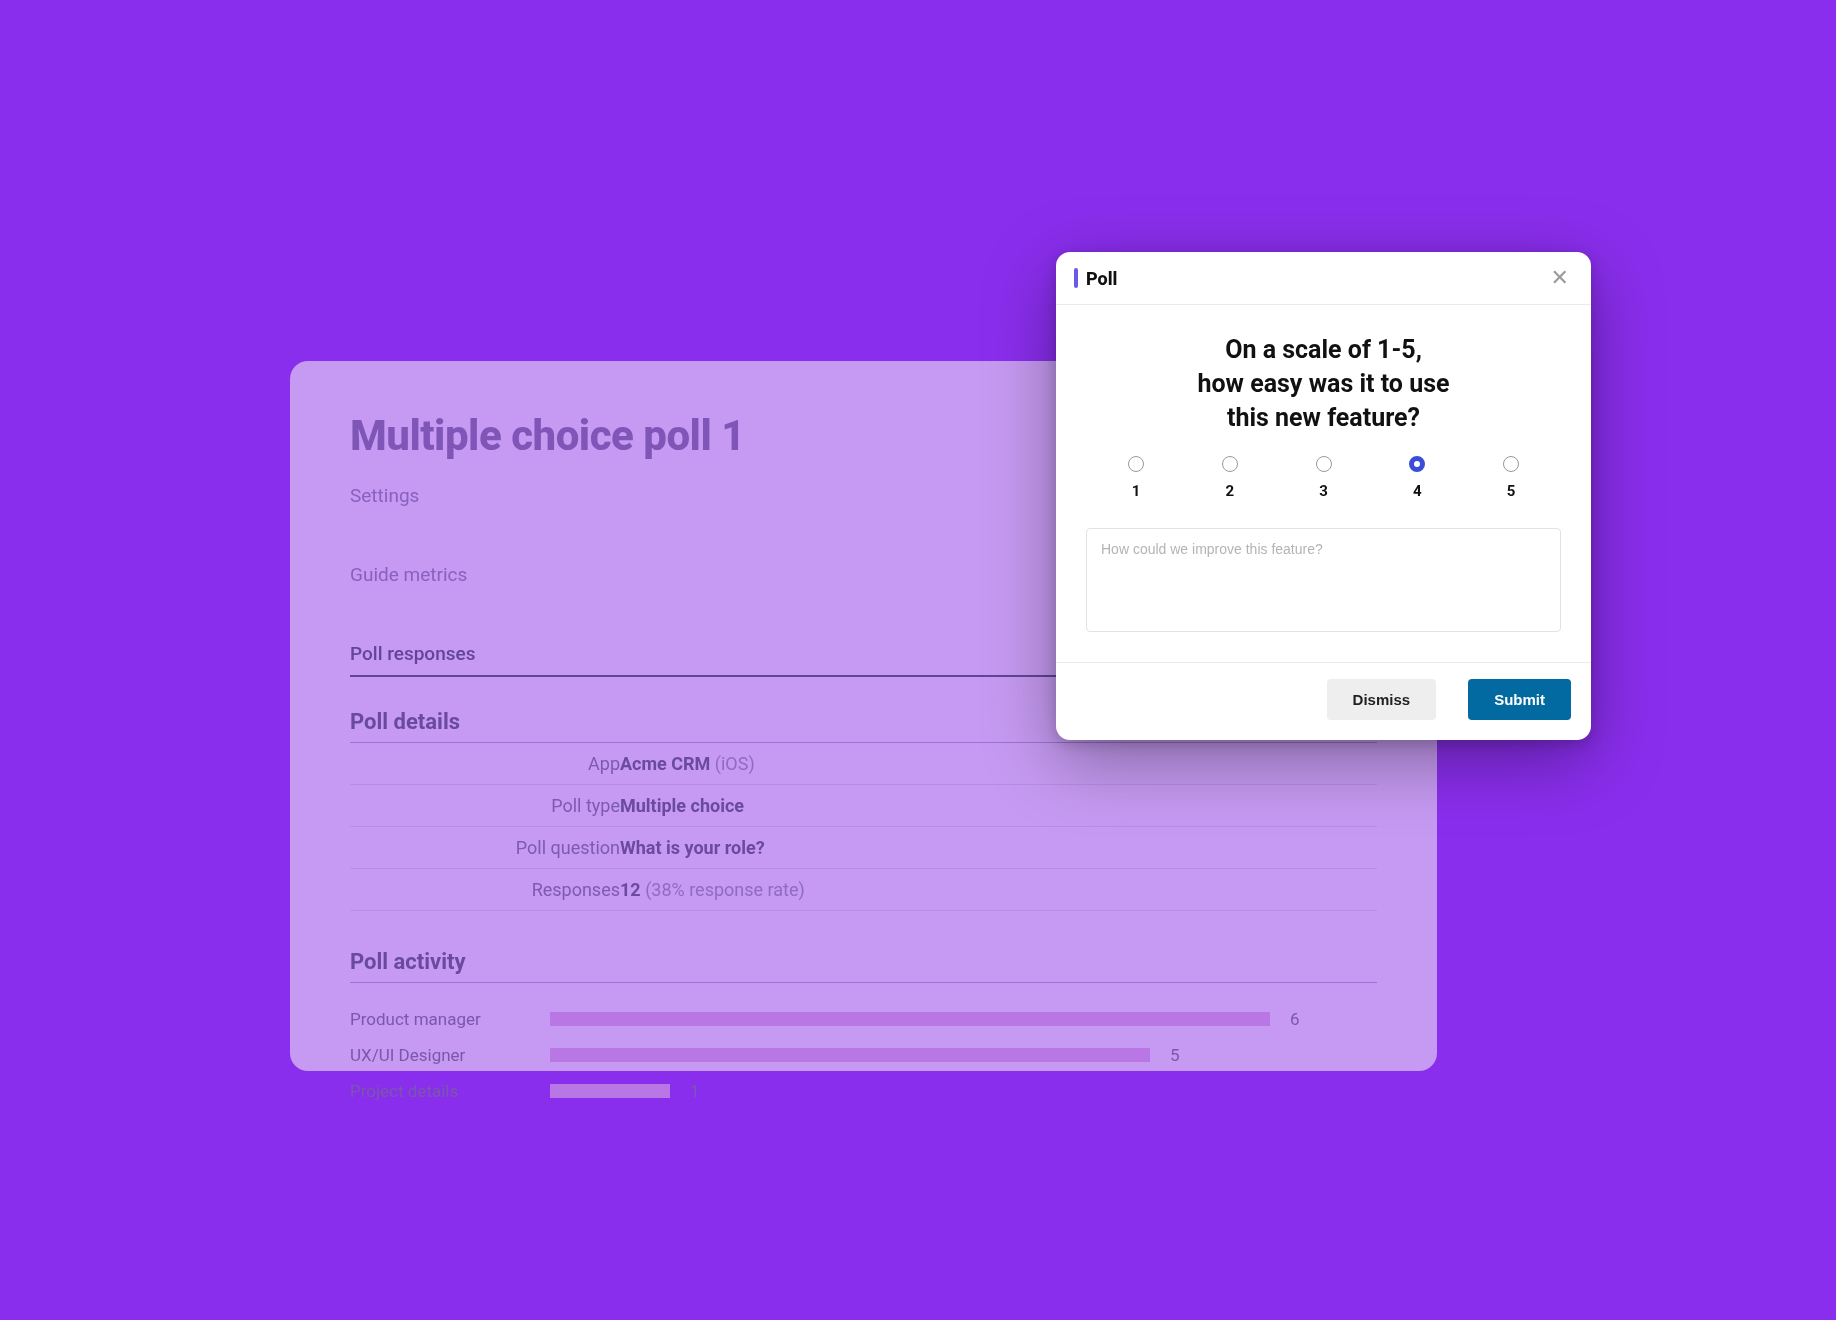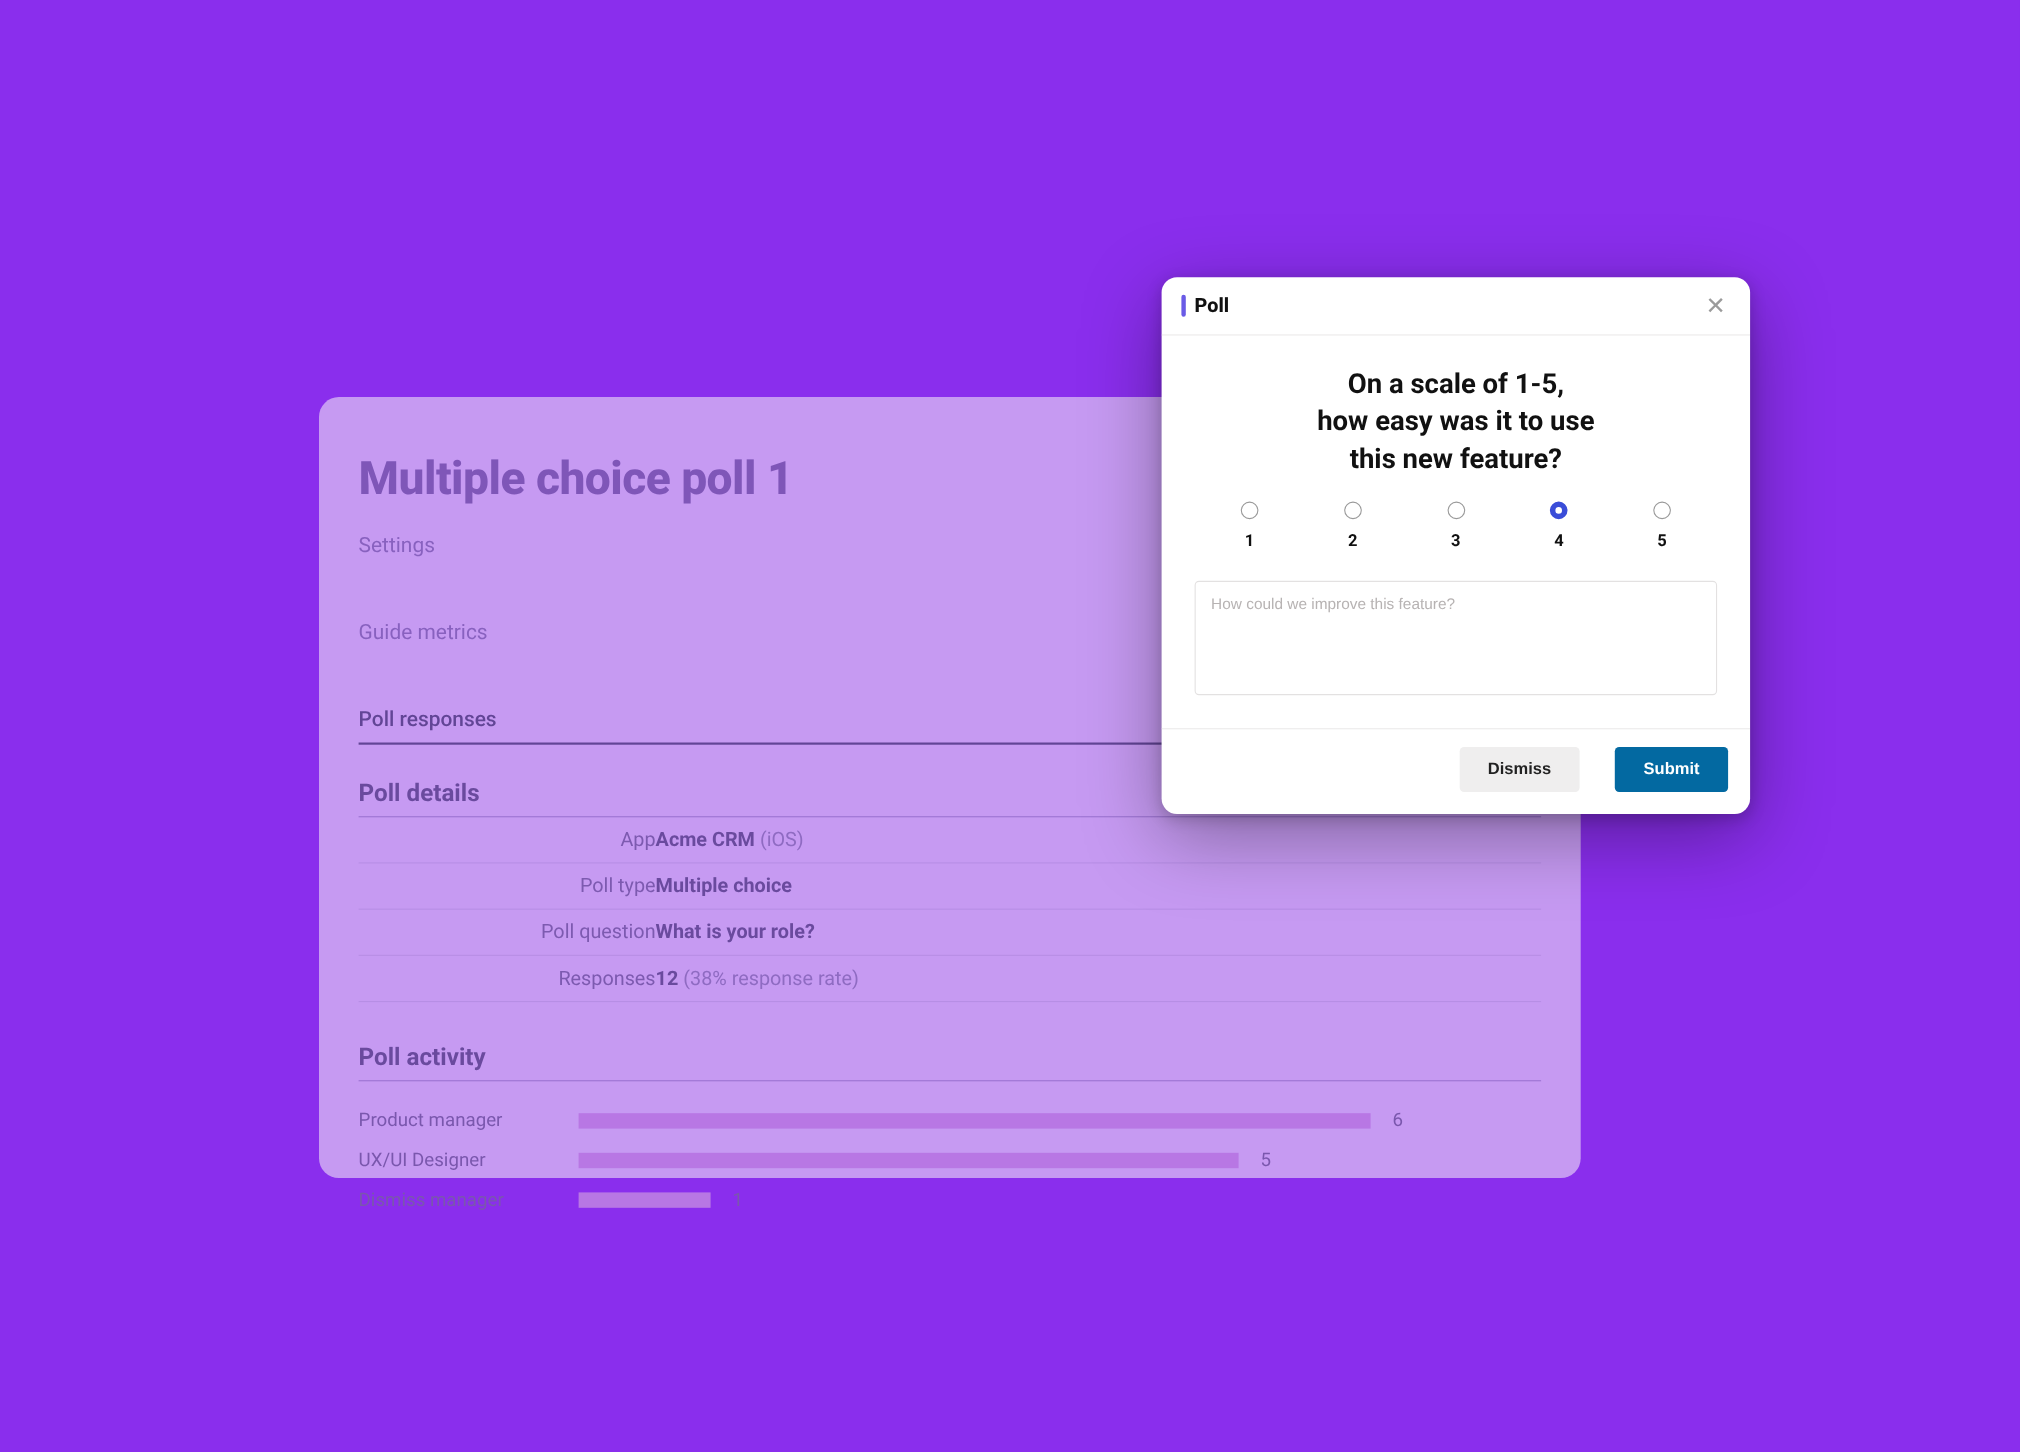--- a/index.html
+++ b/index.html
@@ -13,21 +13,21 @@
 
   
   .panel {
     position: absolute;
     left: 290px;
     top: 361px;
     width: 1147px;
     height: 710px;
     background: #c69af2;
     border-radius: 18px;
-    padding: 50px 36px;
+    padding: 50px 60px;
     color: #624596;
   }
   .panel h1 {
     font-size: 42px;
     font-weight: 800;
     color: #7f56b8;
     letter-spacing: -0.5px;
   }
   .tabs {
     display: flex;
@@ -240,21 +240,21 @@
         </div>
       </div>
       <div class="activity-row">
         <div class="activity-label">UX/UI Designer</div>
         <div style="display: flex; align-items: center; gap: 14px; flex: 1 1 0%;">
           <div style="width: 600px; height: 14px; background: rgb(184, 119, 228);"></div>
           <div class="activity-count">5</div>
         </div>
       </div>
       <div class="activity-row">
-        <div class="activity-label">Dismiss manager</div>
+        <div class="activity-label">Project details</div>
         <div style="display: flex; align-items: center; gap: 14px; flex: 1 1 0%;">
           <div style="width: 120px; height: 14px; background: rgb(184, 119, 228);"></div>
           <div class="activity-count">1</div>
         </div>
       </div>
     </div>
 </div>
 
 <div class="modal">
   <div class="modal-header">

